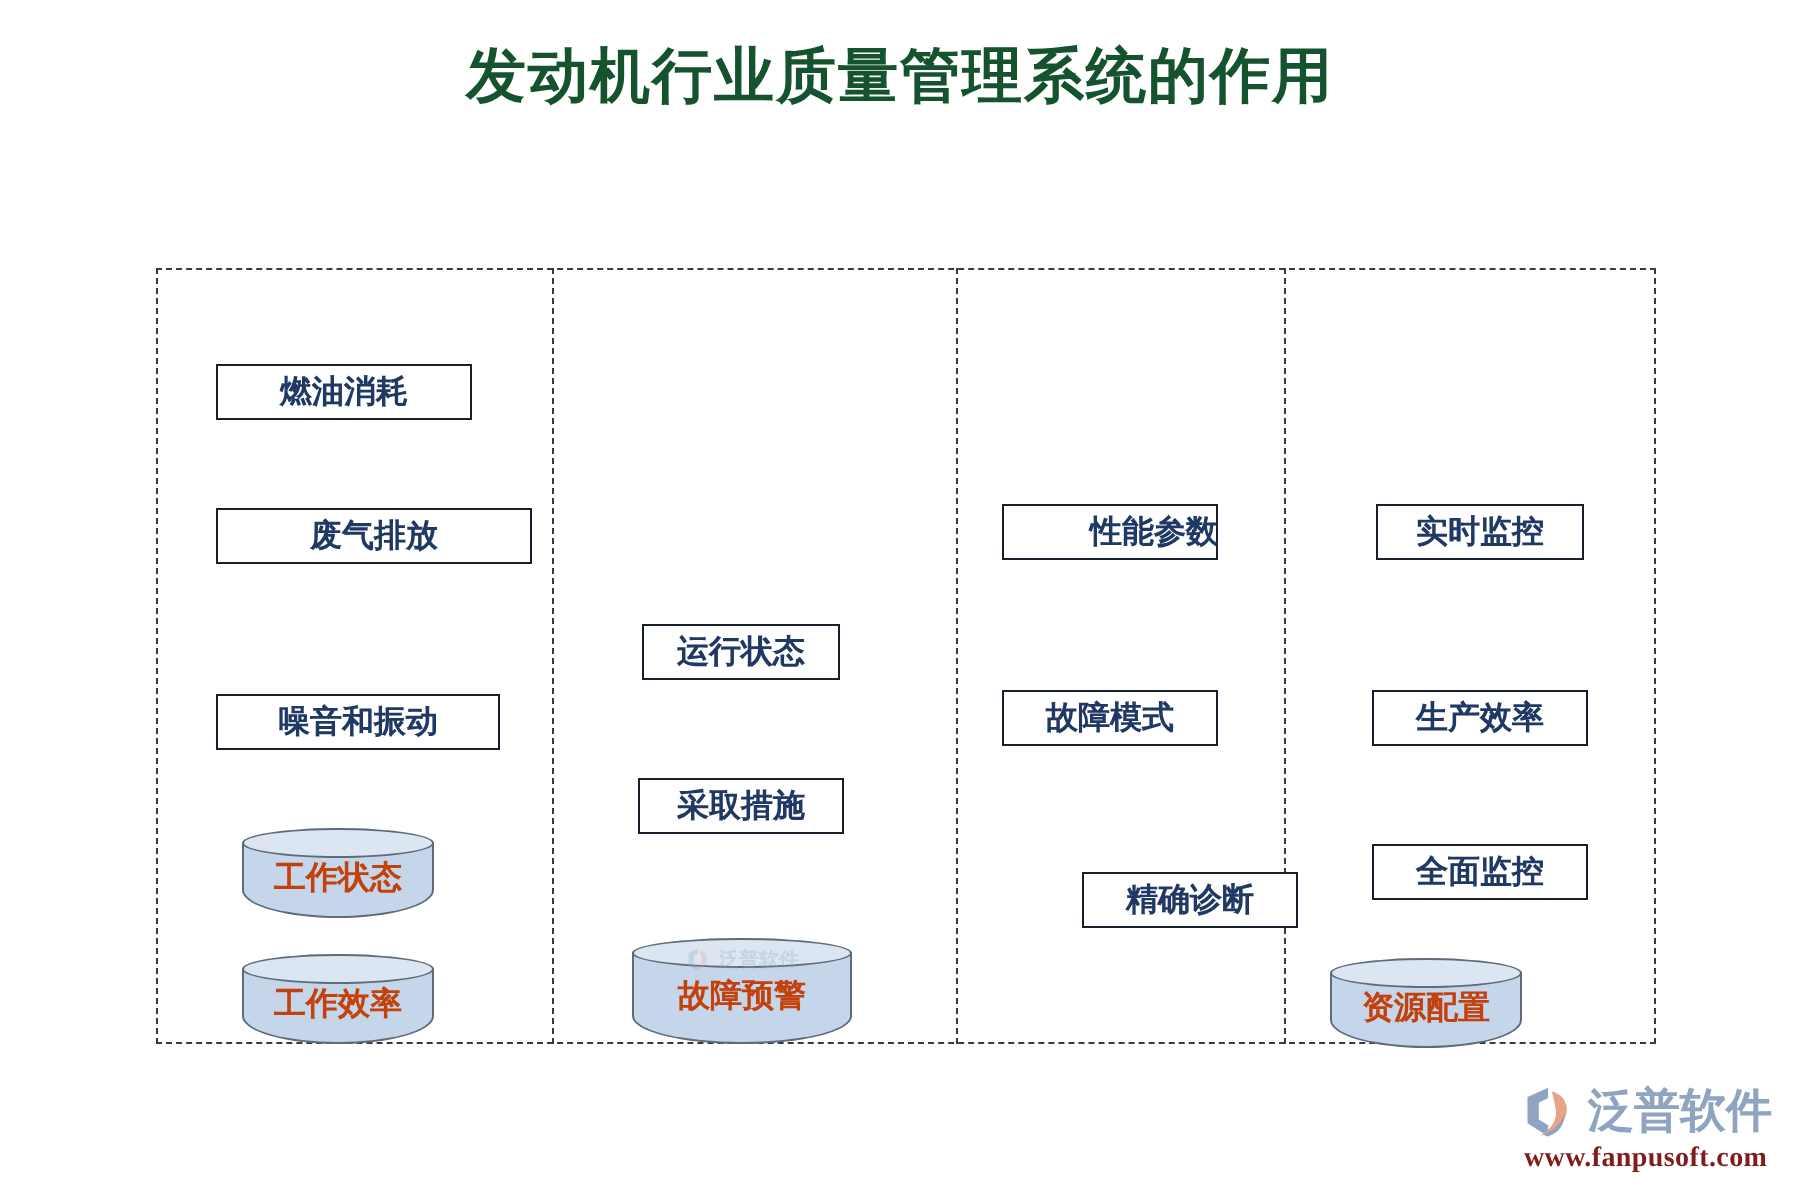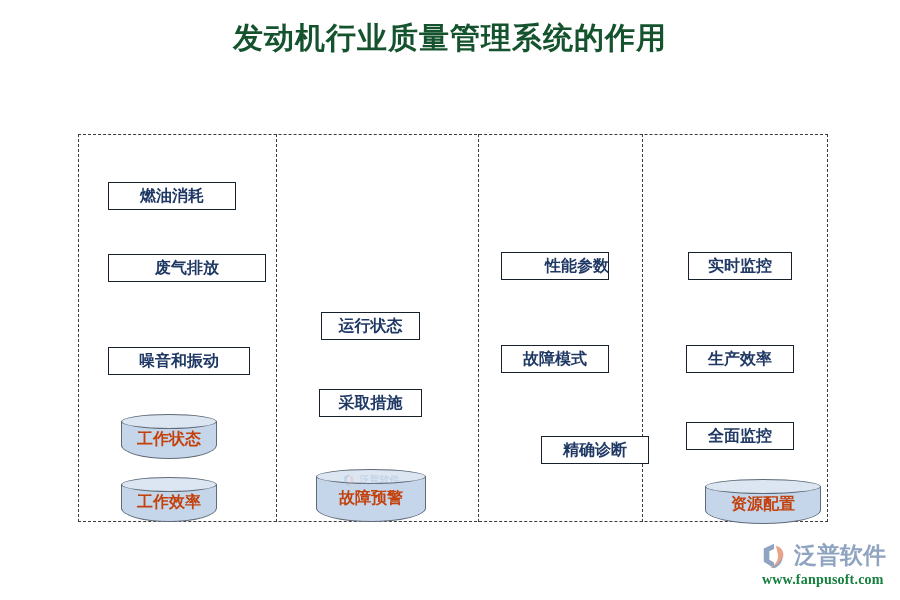--- a/index.html
+++ b/index.html
@@ -192,21 +192,21 @@
     color: #8fa4c0;
     letter-spacing: 0px;
     white-space: nowrap;
   }
   #brand-logo .brand-url {
     margin-top: 1px;
     margin-left: 2px;
     font-family: "Liberation Serif", "DejaVu Serif", serif;
     font-size: 14px;
     font-weight: bold;
-    color: #15803d;
+    color: #7f1d1d;
     letter-spacing: 0.2px;
     white-space: nowrap;
   }
 </style>
 </head>
 <body>
 
 <div id="page-title">发动机行业质量管理系统的作用</div>
 
 <div id="diagram">
@@ -266,21 +266,21 @@
       </div>
       <div class="node rect" style="left: 610px; top: 150px; width: 104px;">
         <span>实时监控</span>
       </div>
       <div class="node rect" style="left: 608px; top: 243px; width: 108px;">
         <span>生产效率</span>
       </div>
       <div class="node rect" style="left: 608px; top: 320px; width: 108px;">
         <span>全面监控</span>
       </div>
-      <div class="node cyl" style="left: 627px; top: 377px; width: 116px; height: 38px;">
+      <div class="node cyl" style="left: 587px; top: 377px; width: 96px; height: 38px;">
         <div class="cyl-body"></div>
         <div class="cyl-top"></div>
         <span class="cyl-label">资源配置</span>
       </div>
     </div>
 </div>
 
 <div id="brand-logo">
   <div class="brand-row">
     <svg class="brand-mark" viewBox="0 0 64 64">

